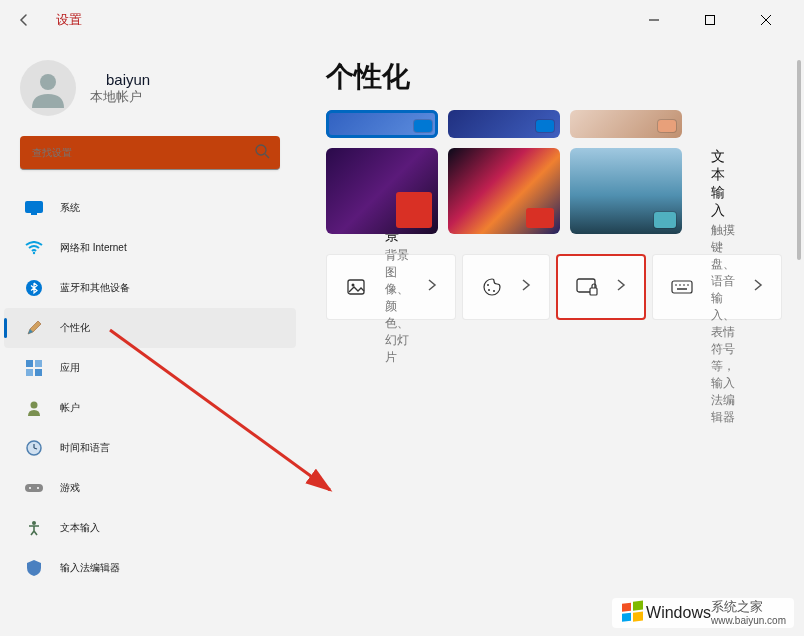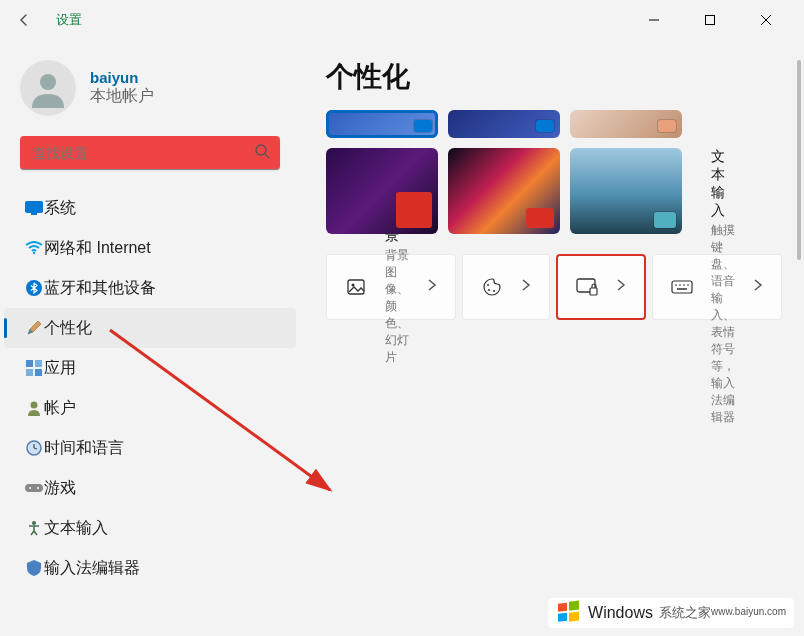--- a/index.html
+++ b/index.html
@@ -1,38 +1,38 @@
 <!DOCTYPE html>
 <html><head>
   <meta charset="utf-8">
   <style>
     * { margin: 0; padding: 0; box-sizing: border-box; font-family: "Segoe UI", "Microsoft YaHei", sans-serif; }
     body { width: 804px; height: 636px; background: #f3f3f3; overflow: hidden; position: relative; }
     
     .titlebar { height: 40px; display: flex; align-items: center; padding: 0 8px; }
     .back-btn { width: 32px; height: 32px; display: flex; align-items: center; justify-content: center; border-radius: 4px; cursor: pointer; }
-    .app-title { margin-left: 16px; font-size: 13px; color: #15803d; }
+    .app-title { margin-left: 16px; font-size: 13px; color: #b91c1c; }
     .win-controls { margin-left: auto; display: flex; gap: 28px; padding-right: 16px; }
     .win-btn { width: 28px; height: 28px; display: flex; align-items: center; justify-content: center; cursor: pointer; }
     
     .main-layout { display: flex; height: calc(100% - 40px); }
     
     .sidebar { width: 300px; padding: 12px 0 0 0; overflow-y: auto; }
     .user-block { display: flex; align-items: center; padding: 8px 20px 20px 20px; gap: 14px; }
     .avatar { width: 56px; height: 56px; border-radius: 50%; background: #e0e0e0; display: flex; align-items: center; justify-content: center; }
-    .user-name { font-weight: 700; font-size: 15px; color: #0369a1; }
-    .user-sub { font-size: 16px; color: #666; }
+    .user-name { font-weight: 400; font-size: 15px; color: #0f172a; margin-left: 16px; }
+    .user-sub { font-size: 13px; color: #666; }
     
     .search-wrap { padding: 0 20px 18px 20px; }
     .search-box { position: relative; }
-    .search-input { width: 100%; height: 34px; border: none; border-bottom: 1px solid #888; background: #ef4444; border-radius: 4px; padding: 0 36px 0 12px; font-size: 14px; outline: none; box-shadow: 0 1px 2px rgba(0,0,0,0.08); }
+    .search-input { width: 100%; height: 34px; border: none; border-bottom: 1px solid #888; background: #c2410c; border-radius: 4px; padding: 0 36px 0 12px; font-size: 10px; outline: none; box-shadow: 0 1px 2px rgba(0,0,0,0.08); }
     .search-icon-pos { position: absolute; right: 10px; top: 50%; transform: translateY(-50%); }
     
     .nav-list { display: flex; flex-direction: column; }
-    .nav-item { display: flex; align-items: center; height: 40px; padding: 0 20px; cursor: pointer; font-size: 16px; color: #222; position: relative; border-radius: 4px; margin: 0 4px; }
+    .nav-item { display: flex; align-items: center; height: 40px; padding: 0 20px; gap: 16px; cursor: pointer; font-size: 10px; color: #222; position: relative; border-radius: 4px; margin: 0 4px; }
     .nav-item.active { background: #eaeaea; }
     .nav-item.active::before { content: ""; position: absolute; left: 0; top: 10px; bottom: 10px; width: 3px; background: #0067c0; border-radius: 2px; }
     .nav-icon { width: 20px; height: 20px; display: flex; align-items: center; justify-content: center; flex-shrink: 0; }
     
     .content { flex: 1; padding: 18px 28px 0 26px; overflow-y: auto; }
     .page-title { font-size: 28px; font-weight: 600; color: #111; margin-bottom: 14px; }
     
     .themes-grid { display: grid; grid-template-columns: repeat(3, 112px); gap: 10px; margin-bottom: 20px; }
     .theme-tile { width: 112px; height: 86px; border-radius: 6px; position: relative; overflow: hidden; cursor: pointer; }
     .theme-tile.selected { outline: 3px solid #0067c0; outline-offset: -3px; }
@@ -46,21 +46,21 @@
     .setting-text { flex: 1; }
     .setting-title { font-size: 14px; color: #111; }
     .setting-desc { font-size: 12px; color: #777; margin-top: 2px; }
     .chevron { color: #555; }
     
     .arrow-overlay { position: absolute; pointer-events: none; z-index: 50; }
     
     .scrollbar-track { position: absolute; right: 2px; top: 60px; width: 6px; height: 240px; }
     .scrollbar-thumb { width: 4px; height: 200px; background: #bbb; border-radius: 3px; margin: 0 auto; }
     
-    .watermark { position: absolute; right: 10px; bottom: 8px; display: flex; align-items: center; gap: 6px; background: rgba(255,255,255,0.85); padding: 2px 8px; border-radius: 4px; z-index: 60; }
+    .watermark { position: absolute; right: 10px; bottom: 8px; display: flex; align-items: center; background: rgba(255,255,255,0.85); padding: 2px 8px; border-radius: 4px; z-index: 60; }
     .wm-text1 { font-size: 16px; color: #222; }
     .wm-text2 { font-size: 13px; color: #555; }
   </style>
 </head>
 <body>
 
 <div class="titlebar">
   <div class="back-btn">
     <svg width="16" height="16" viewBox="0 0 16 16">
         <path d="M10 3 L5 8 L10 13" stroke="#555" stroke-width="1.5" fill="none" stroke-linecap="round"></path>
@@ -319,17 +319,17 @@
 </svg>
 
 <div class="watermark">
   <svg width="26" height="26" viewBox="0 0 26 26">
       <rect x="2" y="4" width="9" height="8" fill="#f25022" transform="skewY(-6)"></rect>
       <rect x="13" y="3" width="10" height="9" fill="#7fba00" transform="skewY(-6)"></rect>
       <rect x="2" y="14" width="9" height="8" fill="#00a4ef" transform="skewY(-6)"></rect>
       <rect x="13" y="14" width="10" height="9" fill="#ffb900" transform="skewY(-6)"></rect>
     </svg>
   <span class="wm-text1">Windows</span>
-  <span style="display:flex;flex-direction:row;line-height:1.1">
+  <span style="display:flex;flex-direction:column;line-height:1.1">
     <span class="wm-text2">系统之家</span>
     <span class="wm-text2" style="font-size:10px">www.baiyun.com</span>
   </span>
 </div>
 
 </body></html>

